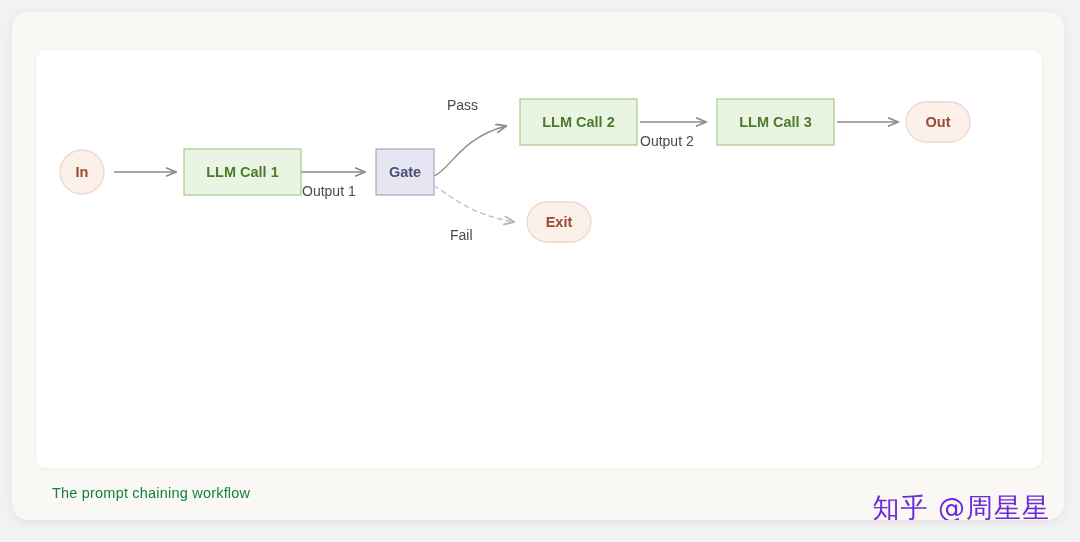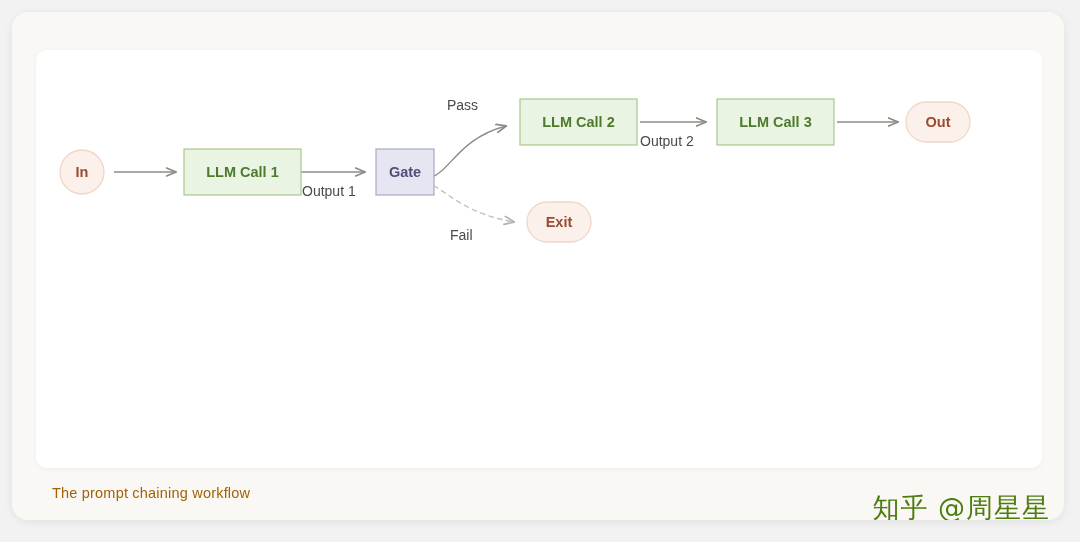--- a/index.html
+++ b/index.html
@@ -67,33 +67,33 @@
     fill: #4a4a4a;
   }
 
   
   #caption {
     position: absolute;
     left: 40px;
     top: 473px;
     font-family: "Liberation Sans", sans-serif;
     font-size: 14.5px;
-    color: #a16207;
+    color: #15803d;
     letter-spacing: 0.2px;
     white-space: nowrap;
   }
 
   
   #watermark {
     position: absolute;
     right: 14px;
     top: 478px;
     font-family: "DejaVu Sans", sans-serif;
     font-size: 27px;
-    color: #4d7c0f;
+    color: #6d28d9;
     letter-spacing: 1px;
     white-space: nowrap;
     user-select: none;
   }
 </style>
 </head>
 <body>
 
 <div id="outer-card">
 

